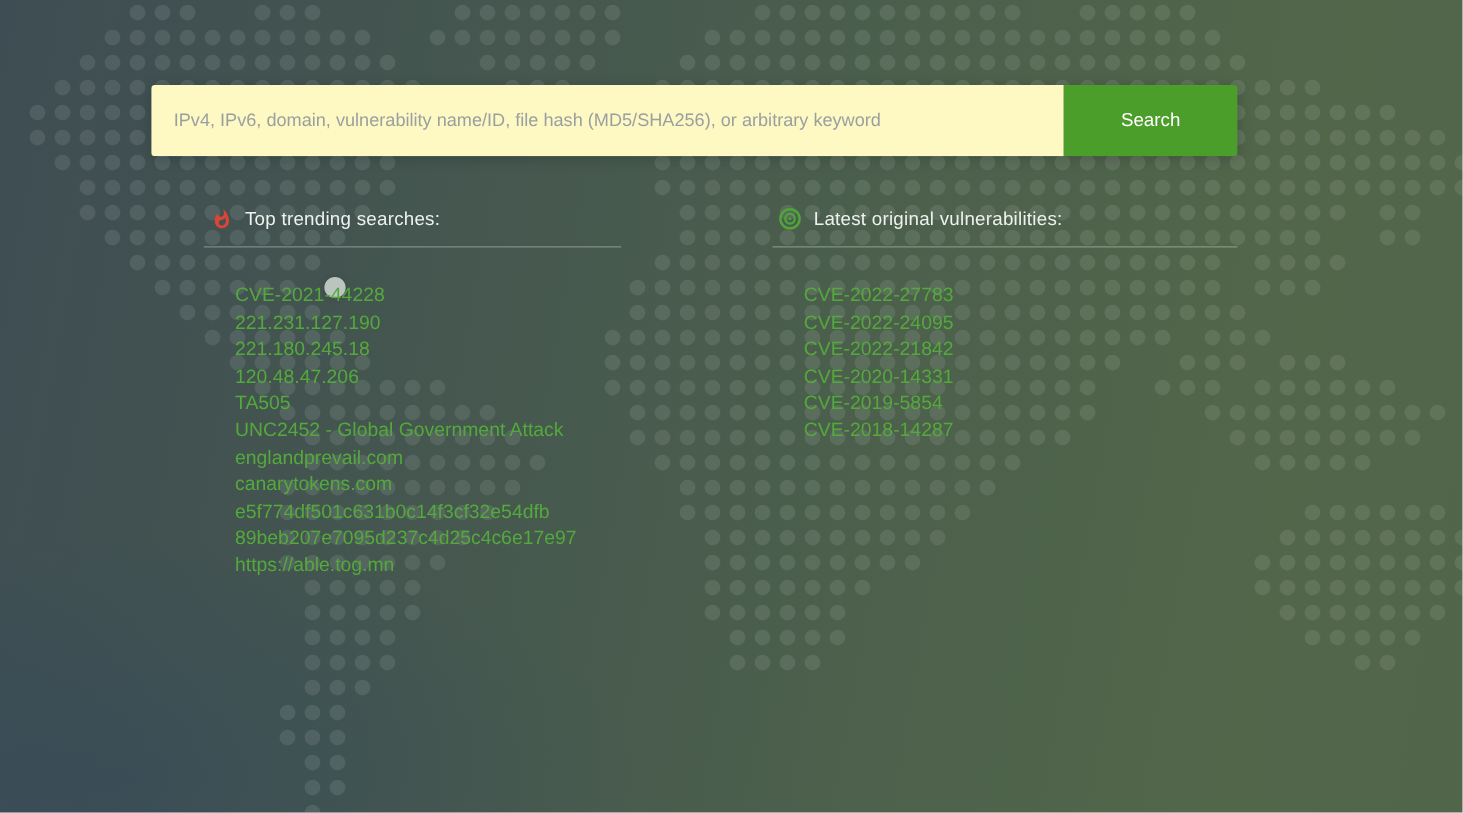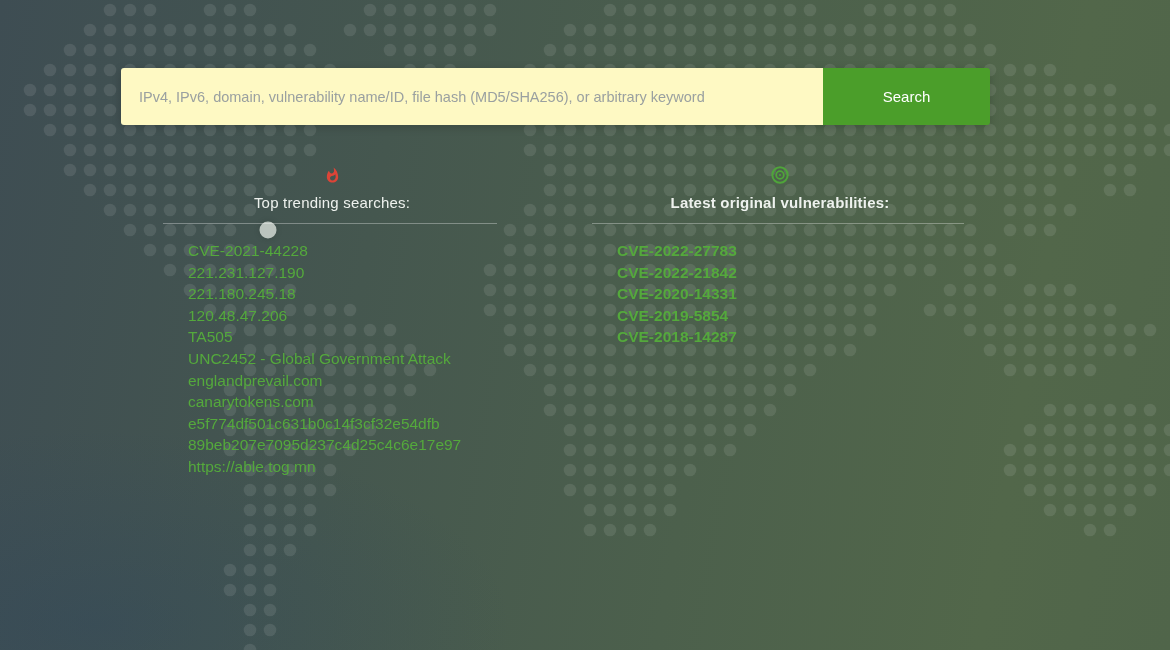--- a/index.html
+++ b/index.html
@@ -29,37 +29,36 @@
     display:flex;border-radius:3px;overflow:hidden;
     box-shadow:0 2px 10px rgba(0,0,0,0.18);
   }
   .searchbar input{
     flex:1;height:100%;border:none;outline:none;background:#fef9c3;
     padding:0 18px;font-size:14.5px;color:#444;
     font-family:Liberation Sans, sans-serif;
   }
   .searchbar input::placeholder{color:#9aa0a0;opacity:1;}
   .searchbar button{
-    width:167px;height:100%;border:none;cursor:pointer;
+    width:139px;height:100%;border:none;cursor:pointer;
     background:var(--accent-green);color:#ffffff;font-size:15px;
     font-family:"Liberation Sans","DejaVu Sans",sans-serif;
   }
   .panel{position:absolute;top:165px;color:#edf1ec;}
   .panel-trending{left:163px;width:334px;}
-  .panel-vulns{left:592px;width:372px;font-weight:bold;}
+  .panel-vulns{left:618px;width:372px;}
   .panel-header{
     display:flex;align-items:center;gap:9px;
     padding:0 0 12px 4px;
     border-bottom:1px solid rgba(255,255,255,0.32);
-    flex-direction:column;
   }
   .panel-title{font-size:15px;letter-spacing:0.2px;color:#eef2ee;}
   .icon{width:20px;height:20px;display:inline-flex;align-items:center;justify-content:center;}
   .icon svg{display:block;}
-  .link-list{list-style:none;margin-top:16px;padding-left:25px;}
+  .link-list{list-style:none;margin-top:28px;padding-left:25px;}
   .link-list li{line-height:21.6px;white-space:nowrap;}
   .link-list a{
     color:var(--link-green);text-decoration:none;font-size:15.5px;cursor:pointer;
   }
 </style>
 </head>
 <body>
 
 <svg id="world-map" viewBox="0 0 1170 650">
     <circle cx="110" cy="10" r="6.3"></circle>
@@ -1003,18 +1002,19 @@
       <svg width="20" height="20" viewBox="0 0 24 24">
         <circle cx="12" cy="12" r="9.2" fill="none" stroke="#4fa53a" stroke-width="2.4"></circle>
         <circle cx="12" cy="12" r="4.6" fill="none" stroke="#4fa53a" stroke-width="2.2"></circle>
         <circle cx="12" cy="12" r="1.2" fill="#4fa53a"></circle>
       </svg>
     </span>
     <span class="panel-title">Latest original vulnerabilities:</span>
   </div>
   <ul class="link-list">
       <li><a href="#">CVE-2022-27783</a></li>
+      <li><a href="#">CVE-2022-24095</a></li>
       <li><a href="#">CVE-2022-21842</a></li>
       <li><a href="#">CVE-2020-14331</a></li>
       <li><a href="#">CVE-2019-5854</a></li>
       <li><a href="#">CVE-2018-14287</a></li>
     </ul>
 </div>
 
 </body></html>

